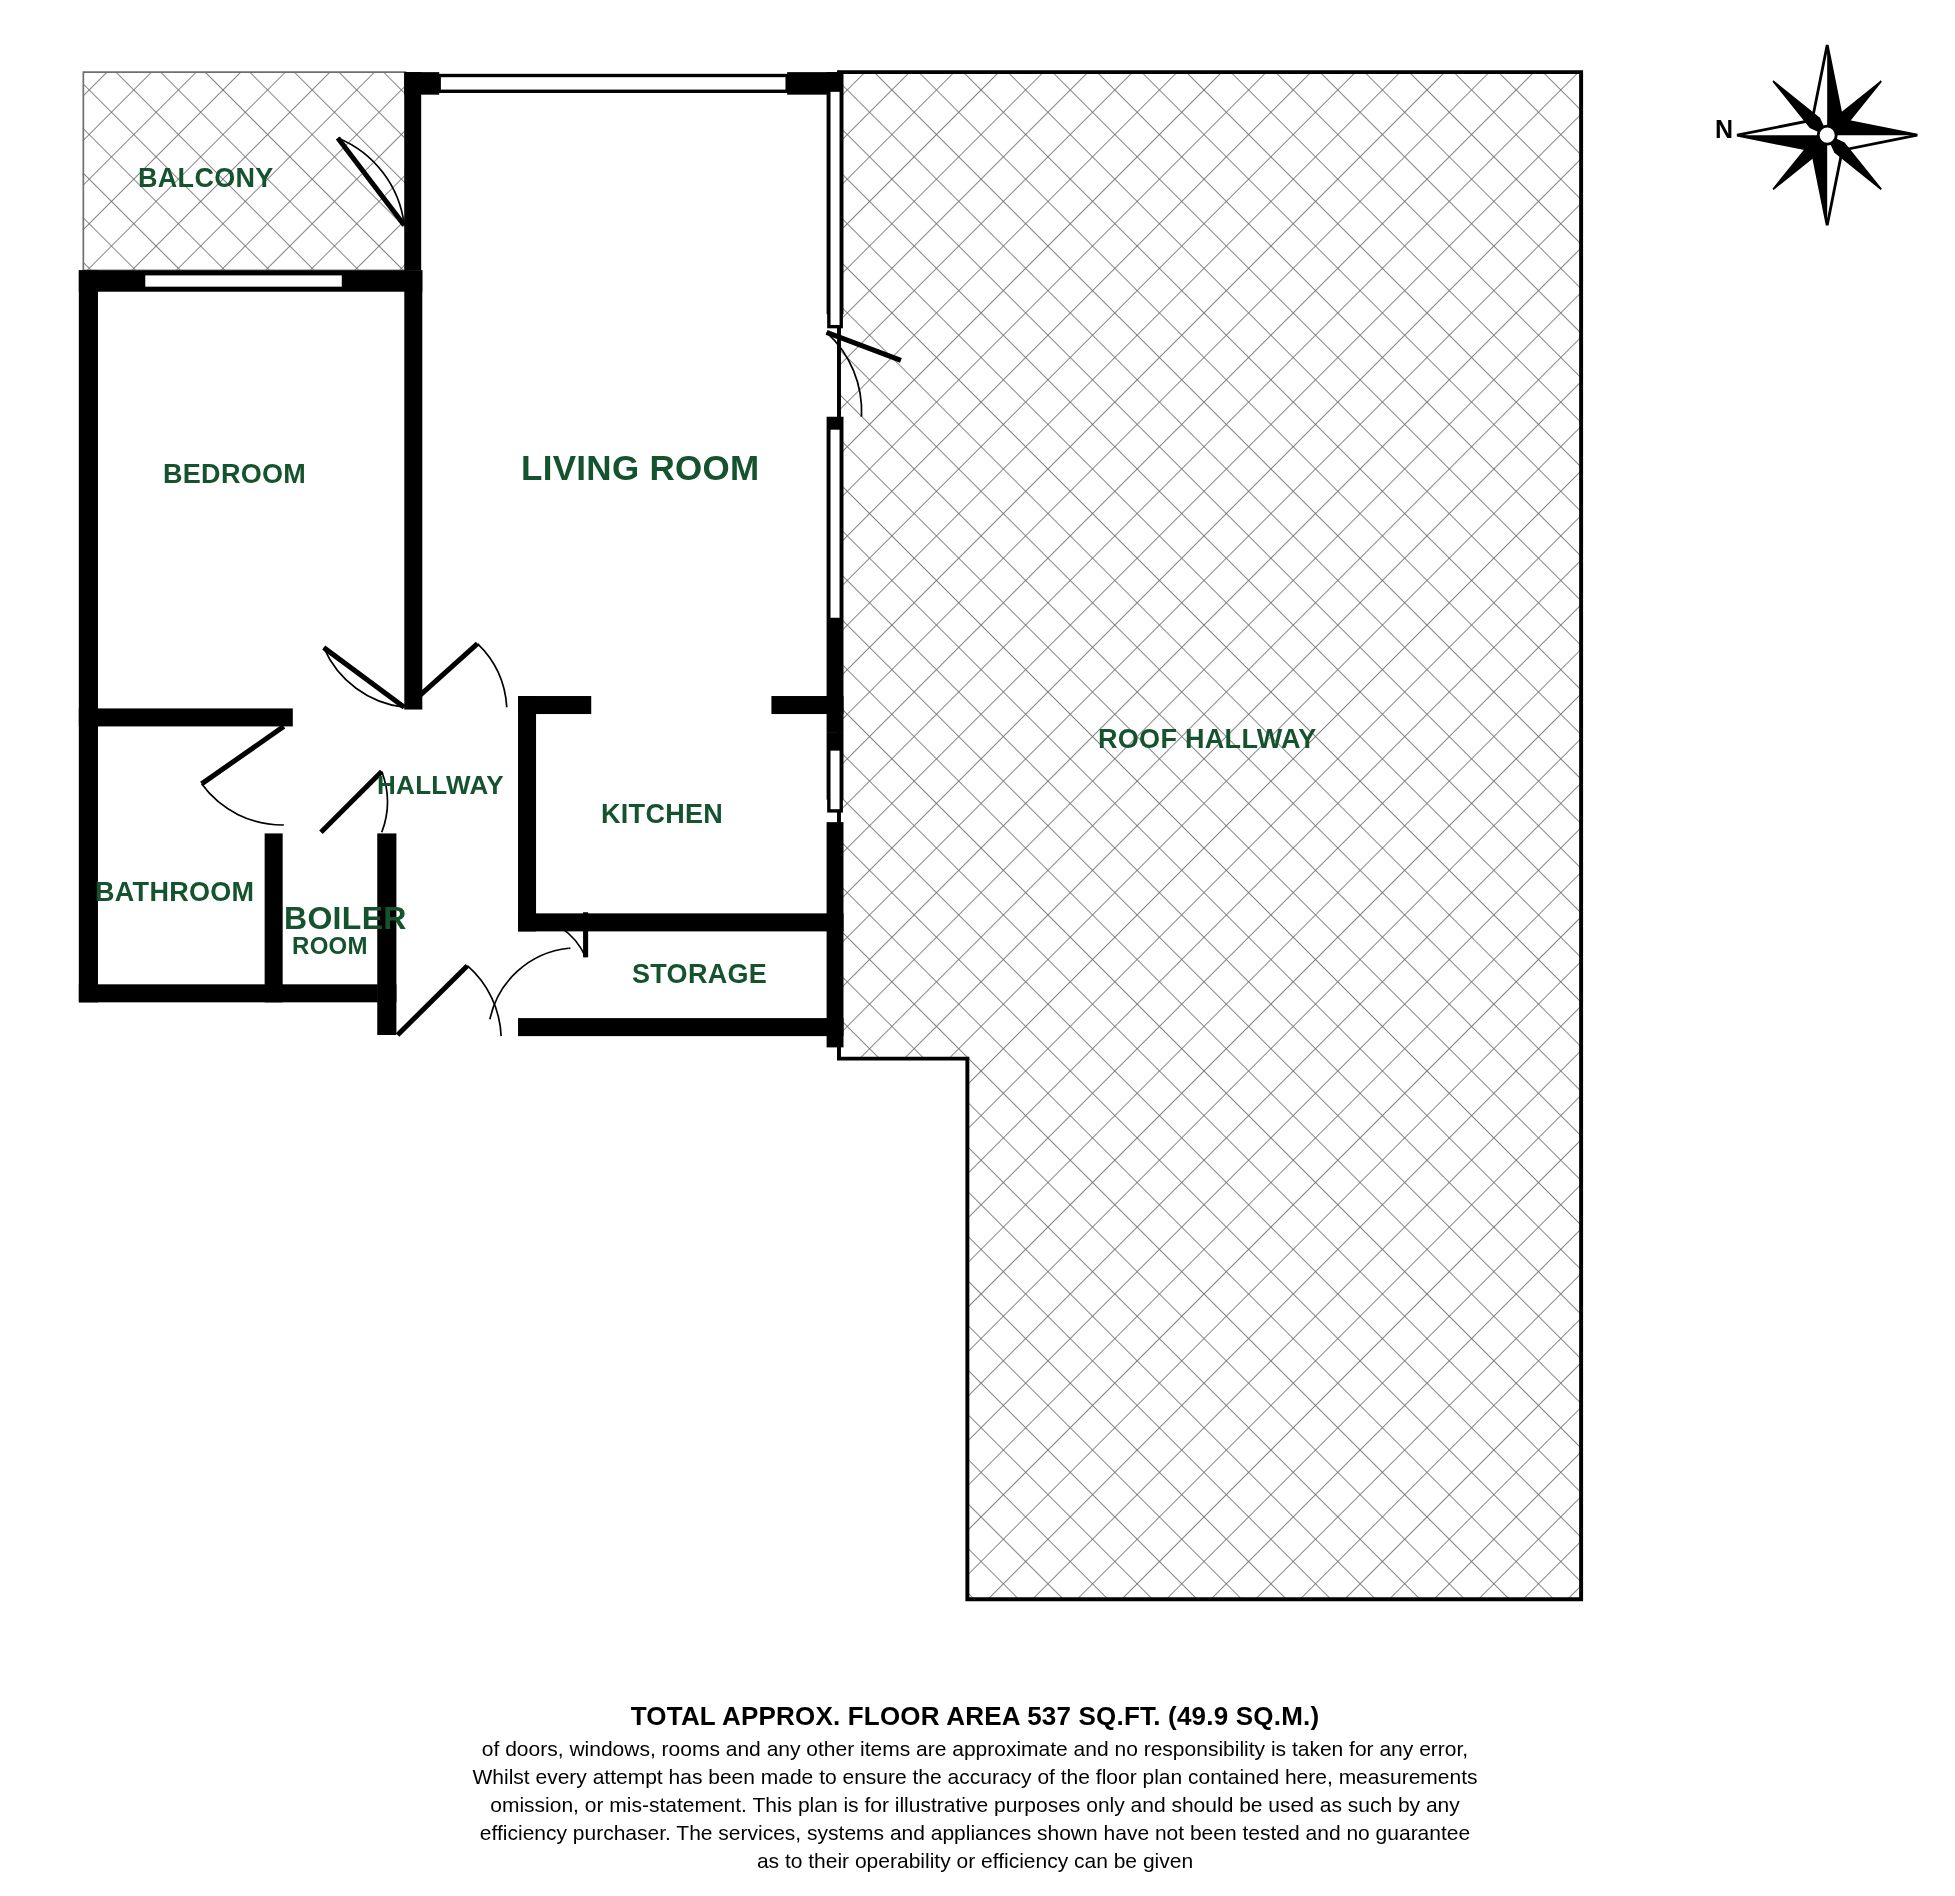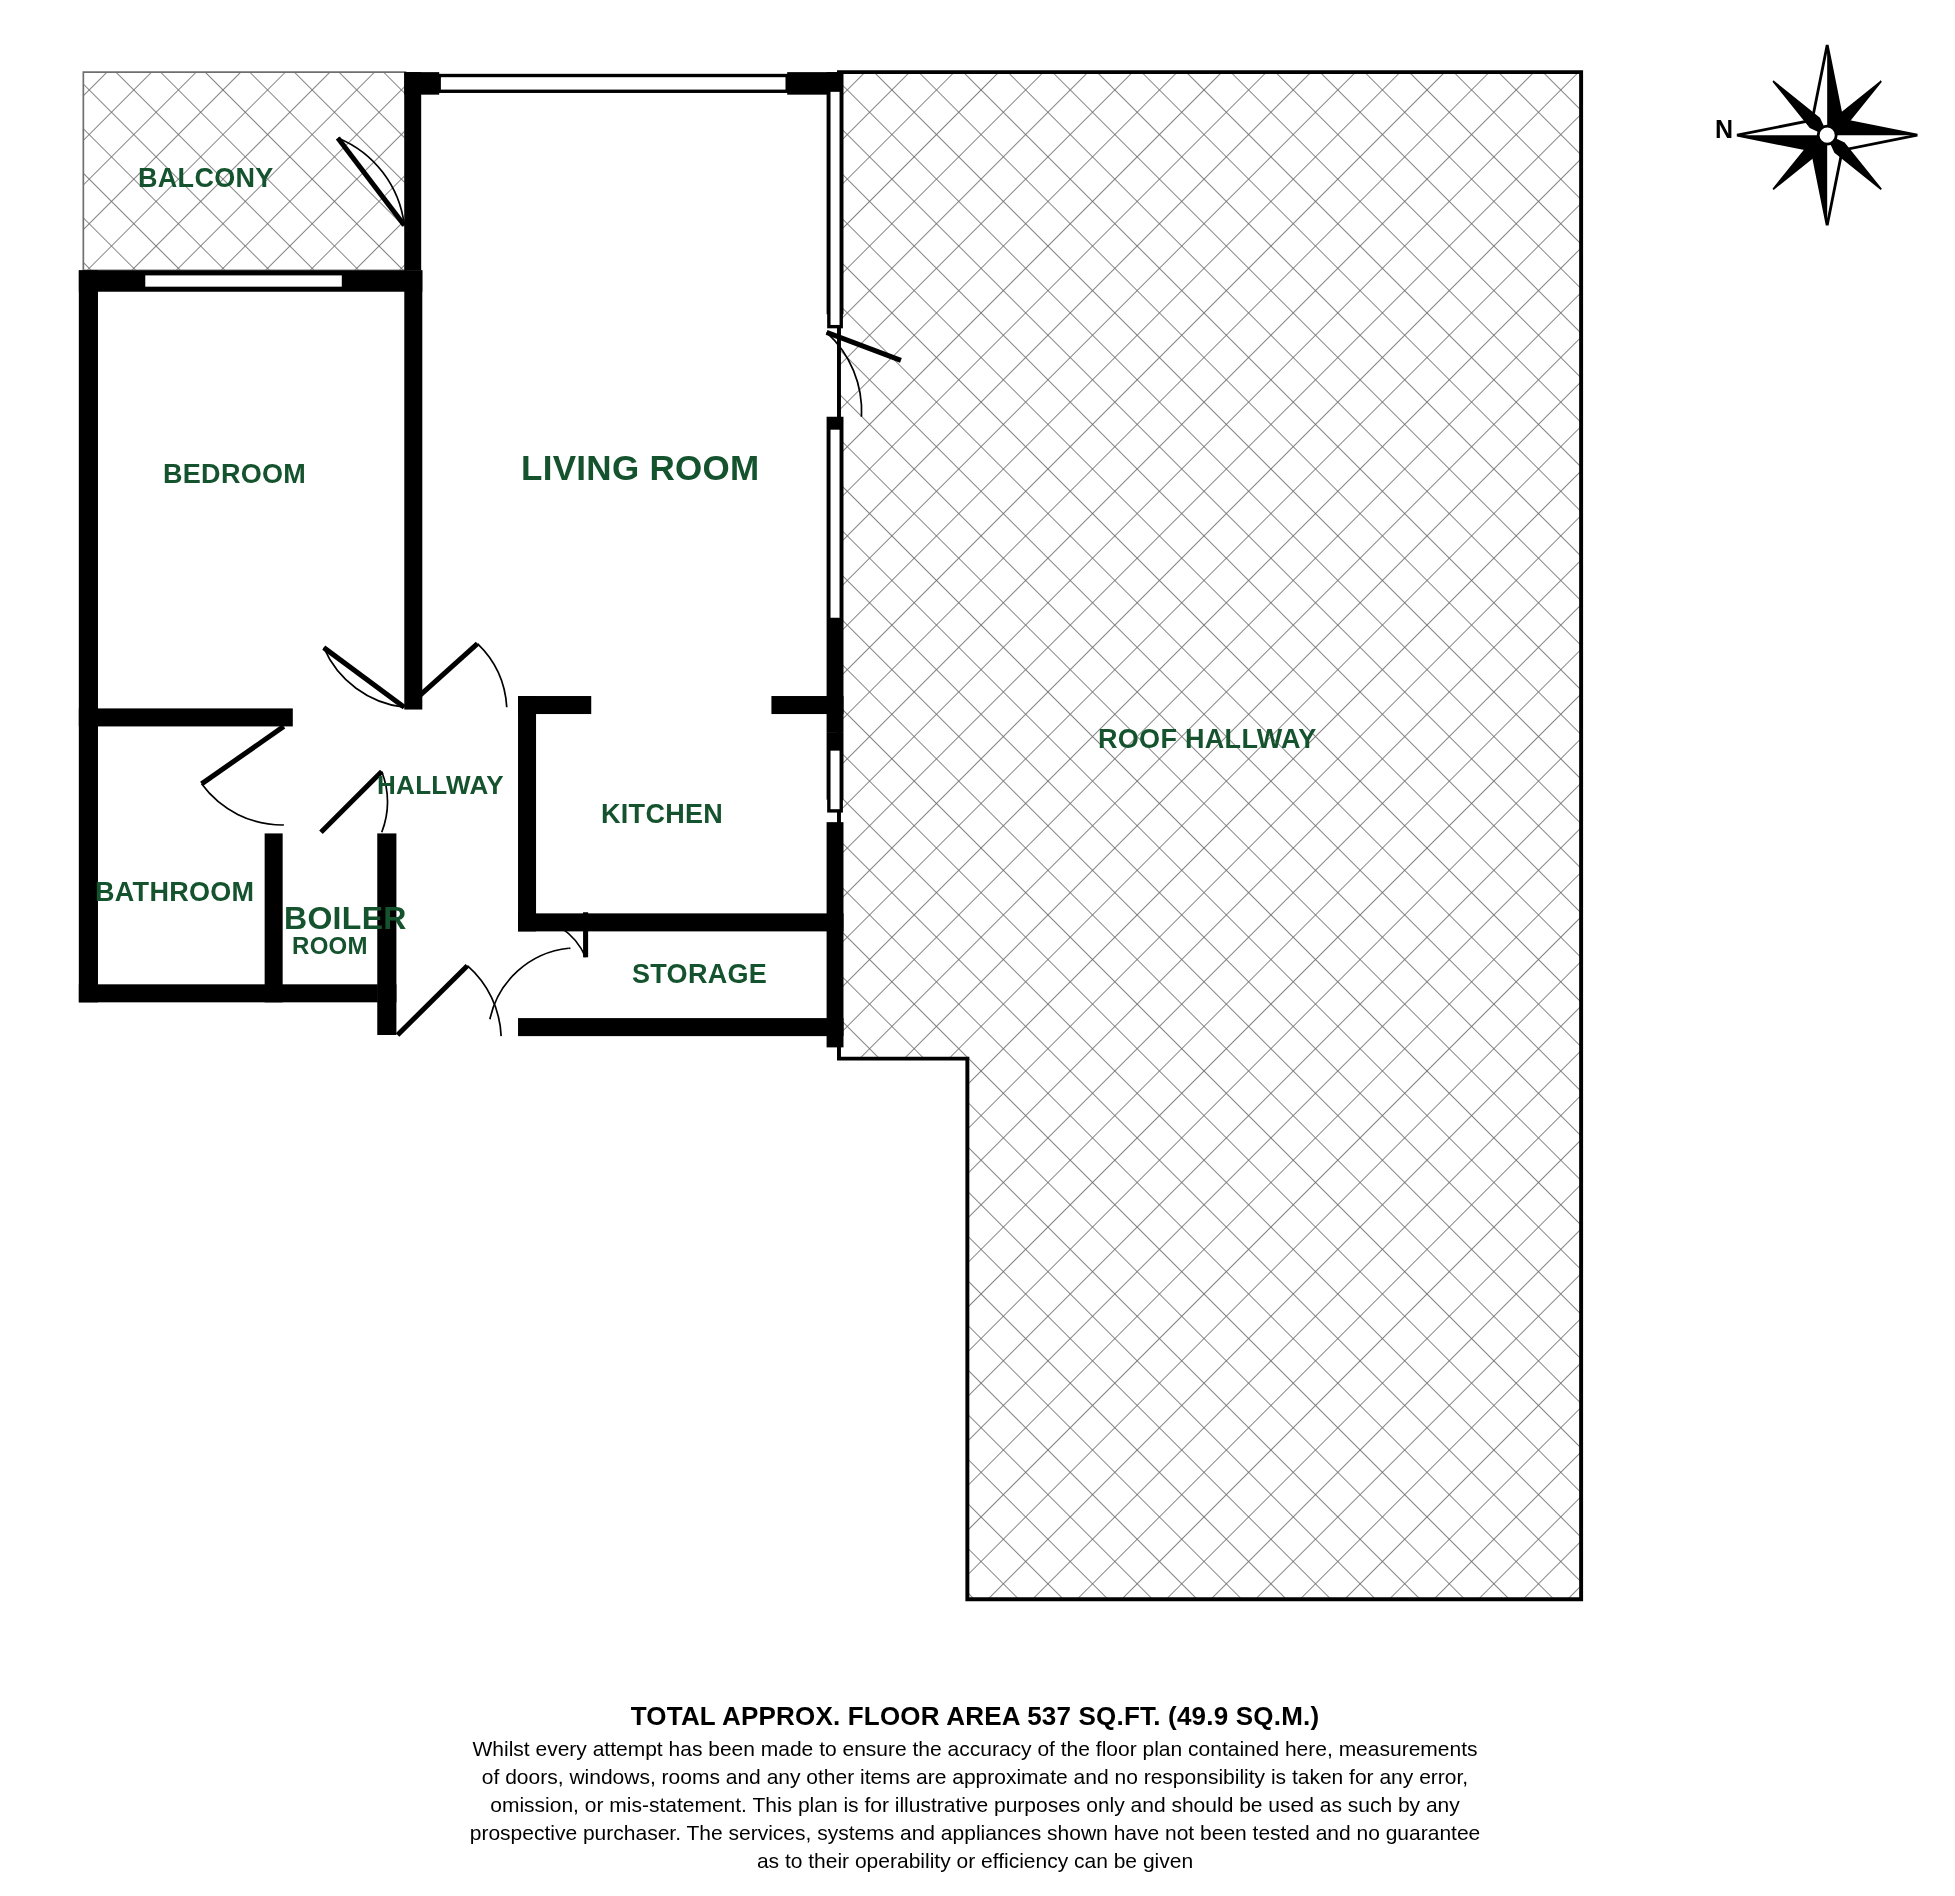--- a/index.html
+++ b/index.html
@@ -204,23 +204,23 @@
 
   <div class="room-label" style="left:292px; top:932px; font-size:24px;">ROOM</div>
 
   <div class="room-label" style="left:632px; top:959px; font-size:27px;">STORAGE</div>
 
   <div class="compass-label" style="left:1715px; top:115px;">N</div>
 
   <div class="footer footer-title">TOTAL APPROX. FLOOR AREA 537 SQ.FT. (49.9 SQ.M.)</div>
 
   <div class="footer disclaimer">
+    <div>of doors, windows, rooms and any other items are approximate and no responsibility is taken for any error,</div>
     <div>Whilst every attempt has been made to ensure the accuracy of the floor plan contained here, measurements</div>
-    <div>of doors, windows, rooms and any other items are approximate and no responsibility is taken for any error,</div>
     <div>omission, or mis-statement. This plan is for illustrative purposes only and should be used as such by any</div>
-    <div>prospective purchaser. The services, systems and appliances shown have not been tested and no guarantee</div>
+    <div>efficiency purchaser. The services, systems and appliances shown have not been tested and no guarantee</div>
     <div>as to their operability or efficiency can be given</div>
   </div>
 
   <div class="footer made-with">Made with Metropix ©2020</div>
 
 </div>
 
 
 </body></html>

